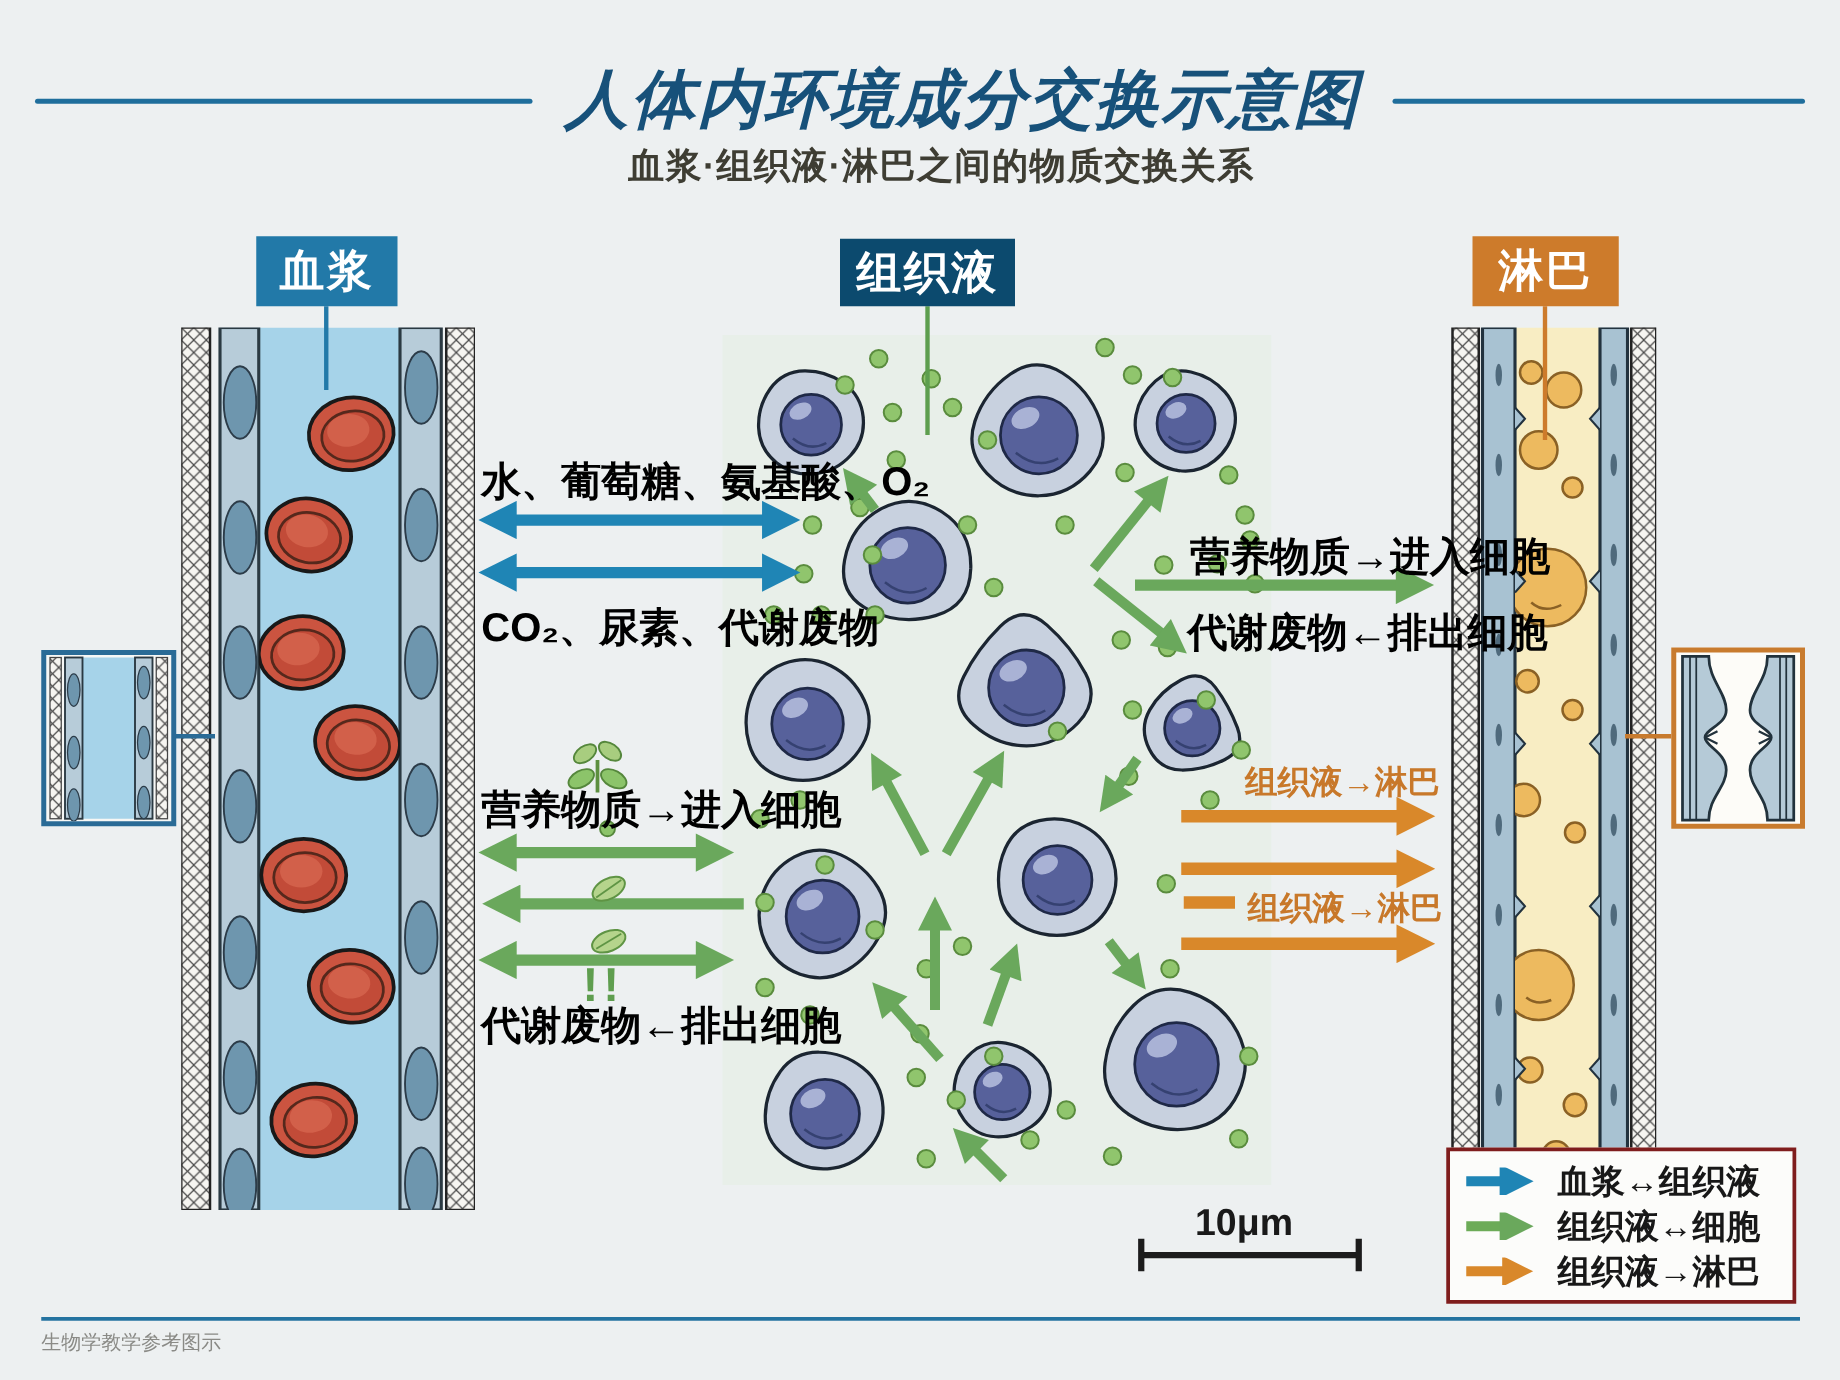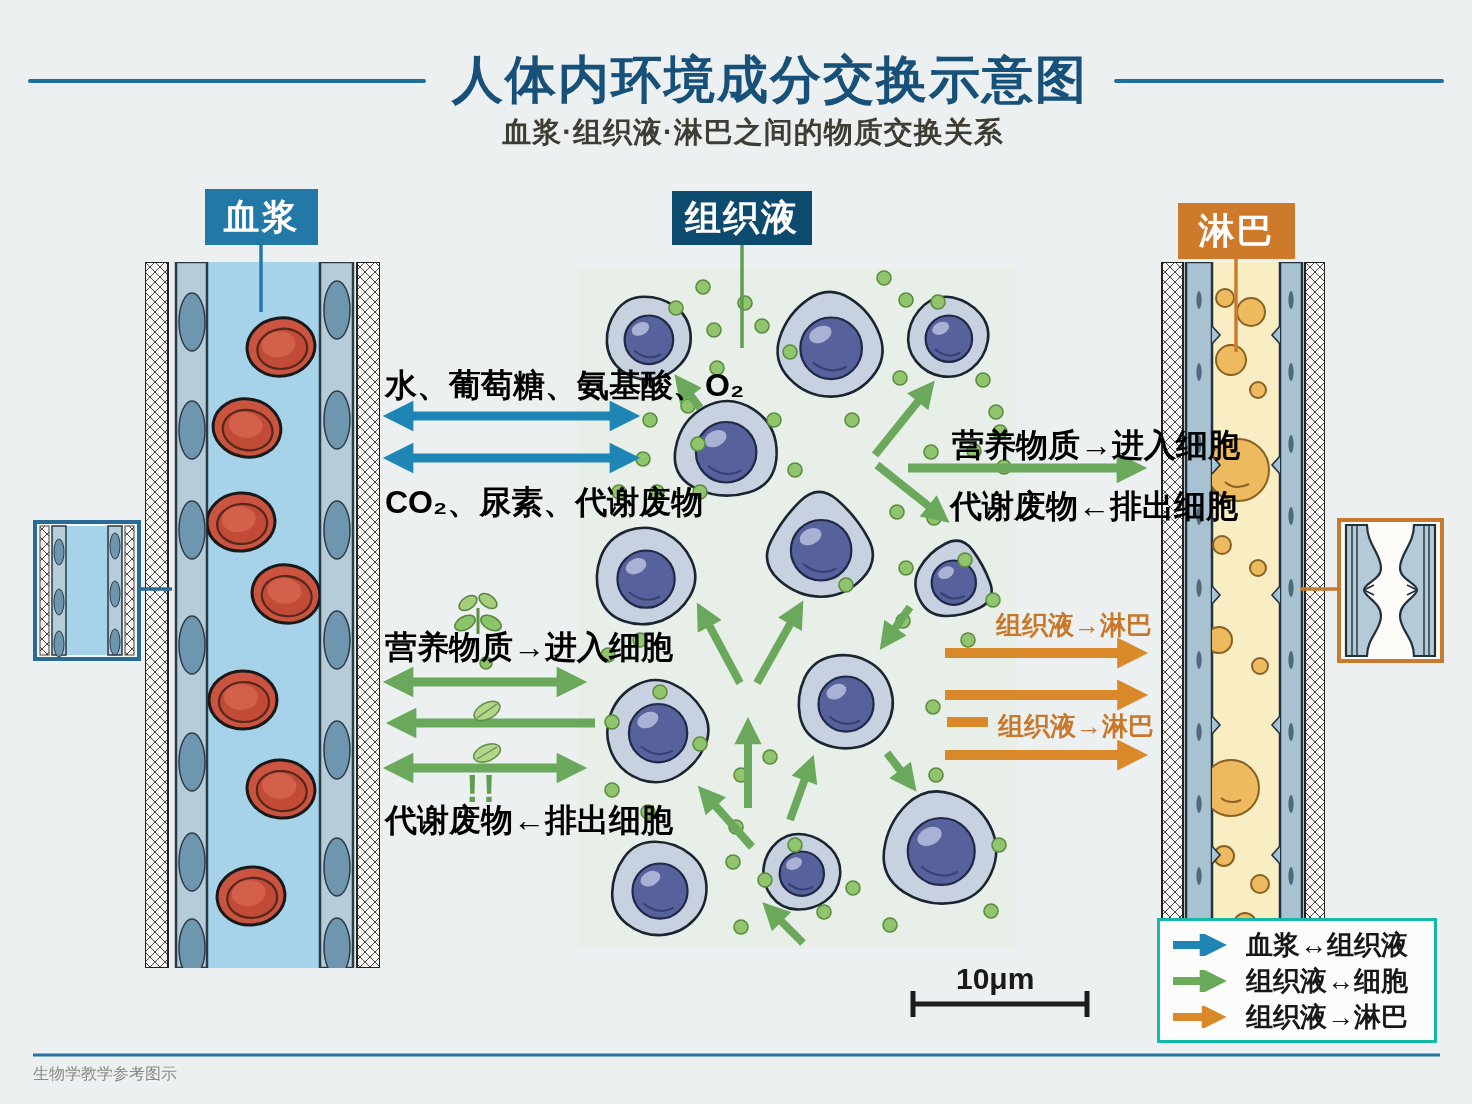--- a/index.html
+++ b/index.html
@@ -4,29 +4,29 @@
 <style>
   html,body{margin:0;padding:0;}
   body{font-family:"Liberation Sans","DejaVu Sans",sans-serif;}
   .page{position:relative;width:1472px;height:1104px;background:#edf0f1;overflow:hidden;}
   .abs{position:absolute;}
   
   .title-row{position:absolute;top:46px;left:28px;right:28px;display:flex;align-items:center;gap:26px;}
   .rule{height:4px;background:#1f6e9c;border-radius:2px;}
   .rule-l{width:398px;}
   .rule-r{width:292px;flex:1;}
-  .page-title{font-size:51px;font-weight:bold;color:#17517a;white-space:nowrap;letter-spacing:2px;}
+  .page-title{font-size:51px;font-weight:bold;color:#17517a;white-space:nowrap;letter-spacing:2px;font-style:italic;}
   .page-subtitle{position:absolute;top:113px;left:0;width:100%;text-align:center;text-indent:34px;
     font-size:29px;font-weight:600;color:#3e3d33;letter-spacing:1px;}
   
   .tagbox{position:absolute;display:flex;align-items:center;justify-content:center;
     color:#fff;font-weight:bold;font-size:36px;letter-spacing:2px;z-index:4;}
   #plasma-box{left:205px;top:189px;width:113px;height:56px;background:#2279a8;}
   #tf-box{left:672px;top:191px;width:140px;height:54px;background:#0c4a6e;}
-  #lymph-box{left:1178px;top:203px;width:117px;height:56px;background:#cd7b2b;}
+  #lymph-box{left:1178px;top:189px;width:117px;height:56px;background:#cd7b2b;}
   
   #tissue-bg{left:578px;top:268px;width:439px;height:680px;background:#e8efe9;z-index:0;}
   svg.layer{position:absolute;z-index:1;}
   #arrows{left:0;top:0;z-index:3;pointer-events:none;}
   
   .inset{position:absolute;z-index:2;background:#f6f7f5;}
   #left-inset{left:33px;top:520px;width:100px;height:133px;border:4px solid #2a6b96;}
   #right-inset{left:1337px;top:518px;width:99px;height:137px;border:4px solid #c87b2e;background:#fdfcf8;}
   
   .flabel{position:absolute;font-size:32px;font-weight:600;color:#000000;white-space:nowrap;z-index:4;}
@@ -34,21 +34,21 @@
   #lbl-co2{left:385px;top:481px;}
   #lbl-nutrient-left{left:385px;top:626px;}
   #lbl-waste-left{left:385px;top:799px;}
   #lbl-nutrient-right{left:952px;top:424px;}
   #lbl-waste-right{left:950px;top:485px;}
   .olabel{color:#c8782a;font-weight:700;font-size:26px;}
   #lbl-lymph1{left:996px;top:608px;}
   #lbl-lymph2{left:998px;top:709px;}
   #excl{left:466px;top:768px;color:#5f9e4f;font-size:38px;font-weight:800;letter-spacing:4px;z-index:4;}
   
-  #legend{left:1157px;top:918px;width:280px;height:125px;background:#fcfcfa;border:3px solid #14b8a6;
+  #legend{left:1157px;top:918px;width:280px;height:125px;background:#fcfcfa;border:3px solid #7f1d1d;
     display:flex;flex-direction:column;justify-content:space-around;padding:6px 10px;box-sizing:border-box;z-index:4;}
   .legend-row{display:flex;align-items:center;gap:10px;}
   .legend-row span{font-size:27px;font-weight:600;color:#181818;white-space:nowrap;}
   
   #scale-label{left:956px;top:962px;font-size:30px;font-weight:600;color:#1a1a1a;z-index:4;width:100px;text-align:left;}
   
   #footer-caption{left:33px;top:1064px;font-size:16px;color:#8a8a86;z-index:4;}
 </style>
 </head>
 <body>

